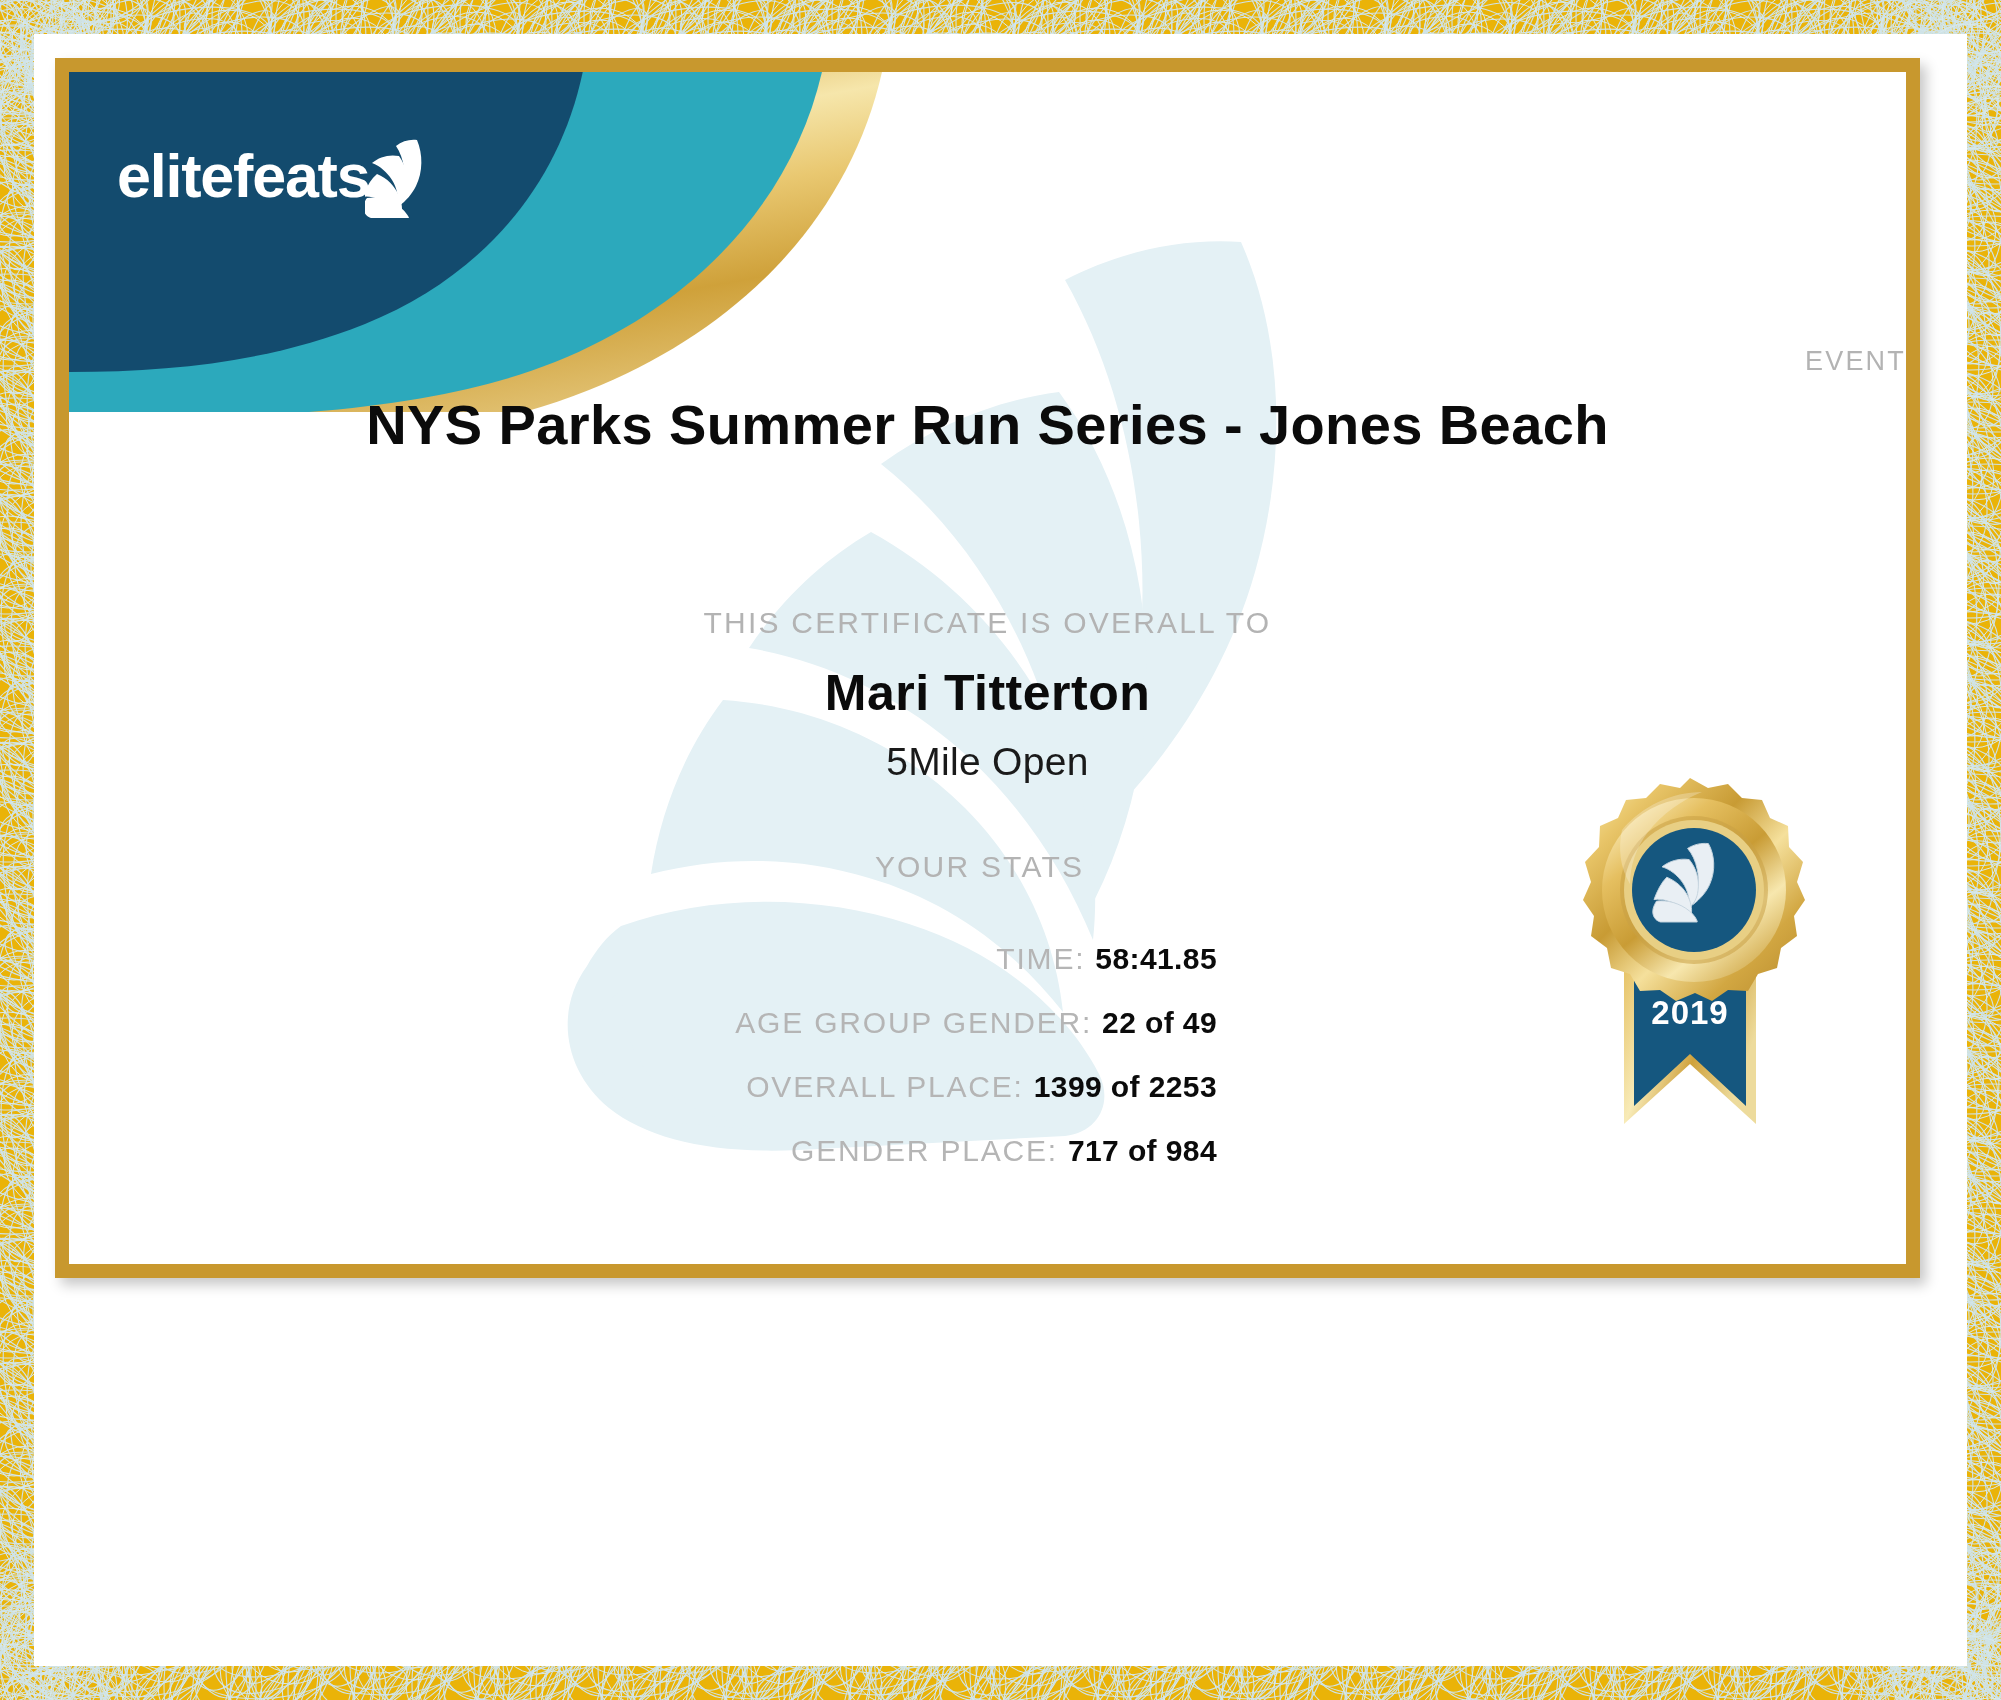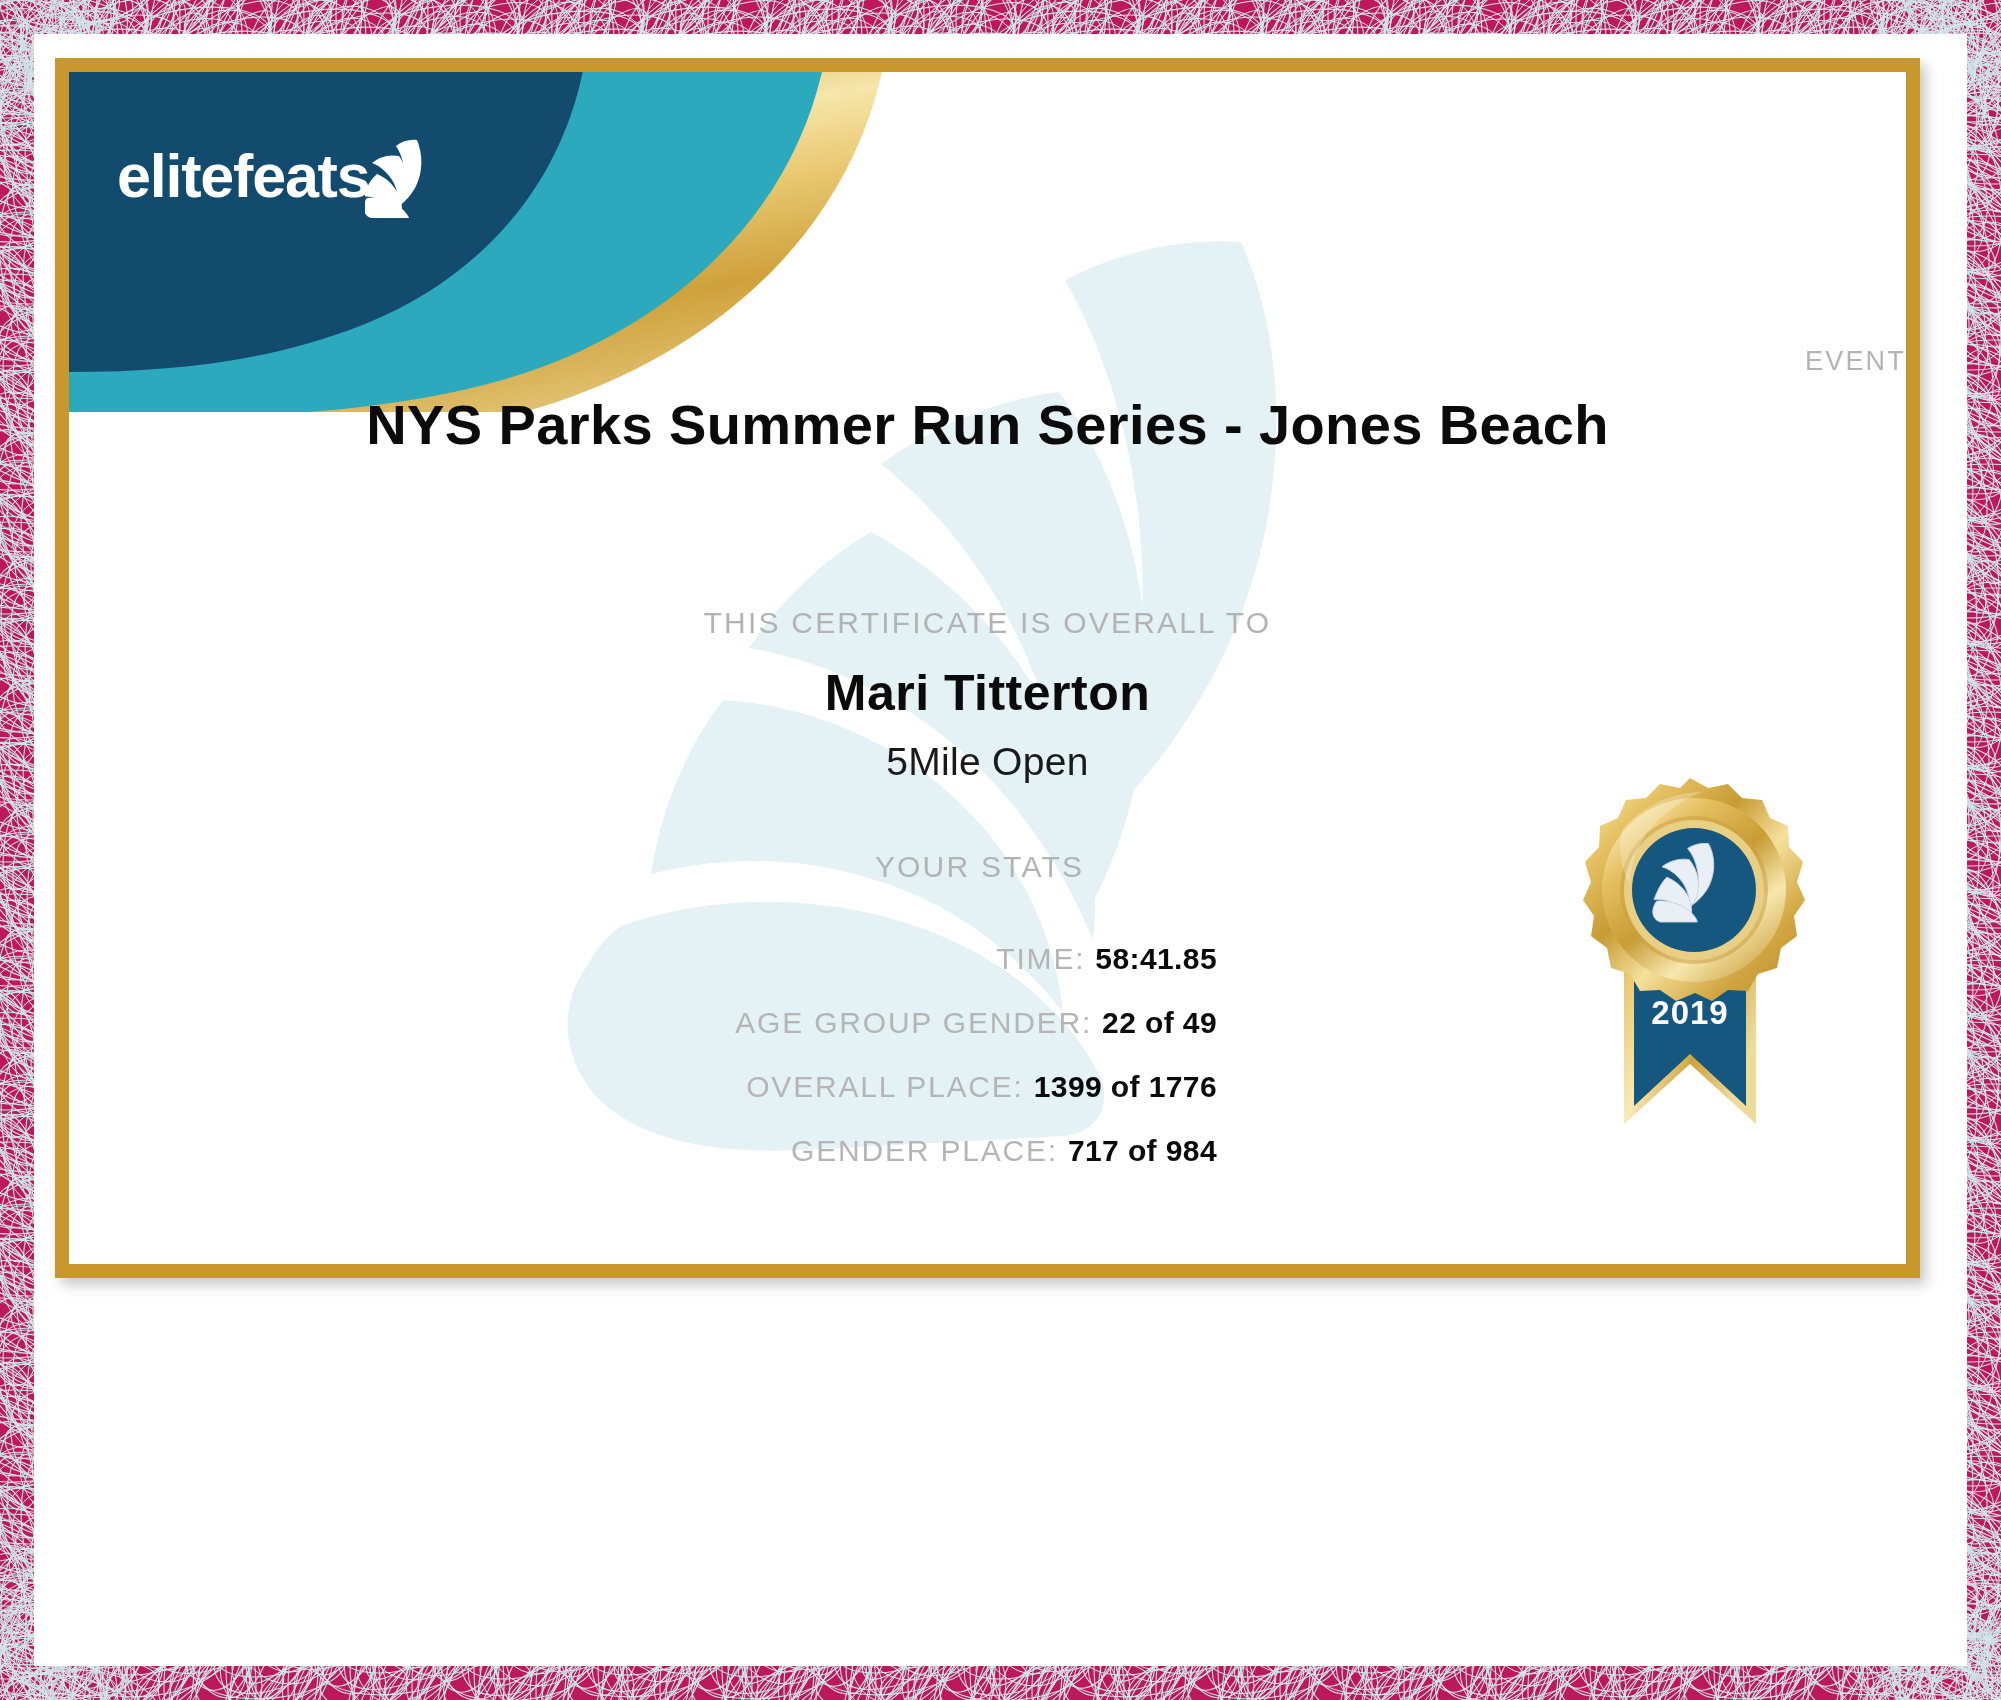--- a/index.html
+++ b/index.html
@@ -7,21 +7,21 @@
   body{
     width:2001px;height:1700px;overflow:hidden;
     font-family:"Liberation Sans",sans-serif;
     background:#ffffff;
     position:relative;
   }
 
   
   #page{
     position:absolute;inset:0;
-    background:#be185d;
+    background:#eab308;
     overflow:hidden;
   }
   .guilloche{
     position:absolute;inset:0;
     z-index:1;
     pointer-events:none;
   }
   
   .guilloche-mask{
     position:absolute;
@@ -343,21 +343,21 @@
             <span class="stat-value">58:41.85</span>
           </div>
 
           <div class="stat-row">
             <span class="stat-label">AGE GROUP GENDER:</span>
             <span class="stat-value">22 of 49</span>
           </div>
 
           <div class="stat-row">
             <span class="stat-label">OVERALL PLACE:</span>
-            <span class="stat-value">1399 of 1776</span>
+            <span class="stat-value">1399 of 2253</span>
           </div>
 
           <div class="stat-row">
             <span class="stat-label">GENDER PLACE:</span>
             <span class="stat-value">717 of 984</span>
           </div>
 
         </div>
       </div>
 

